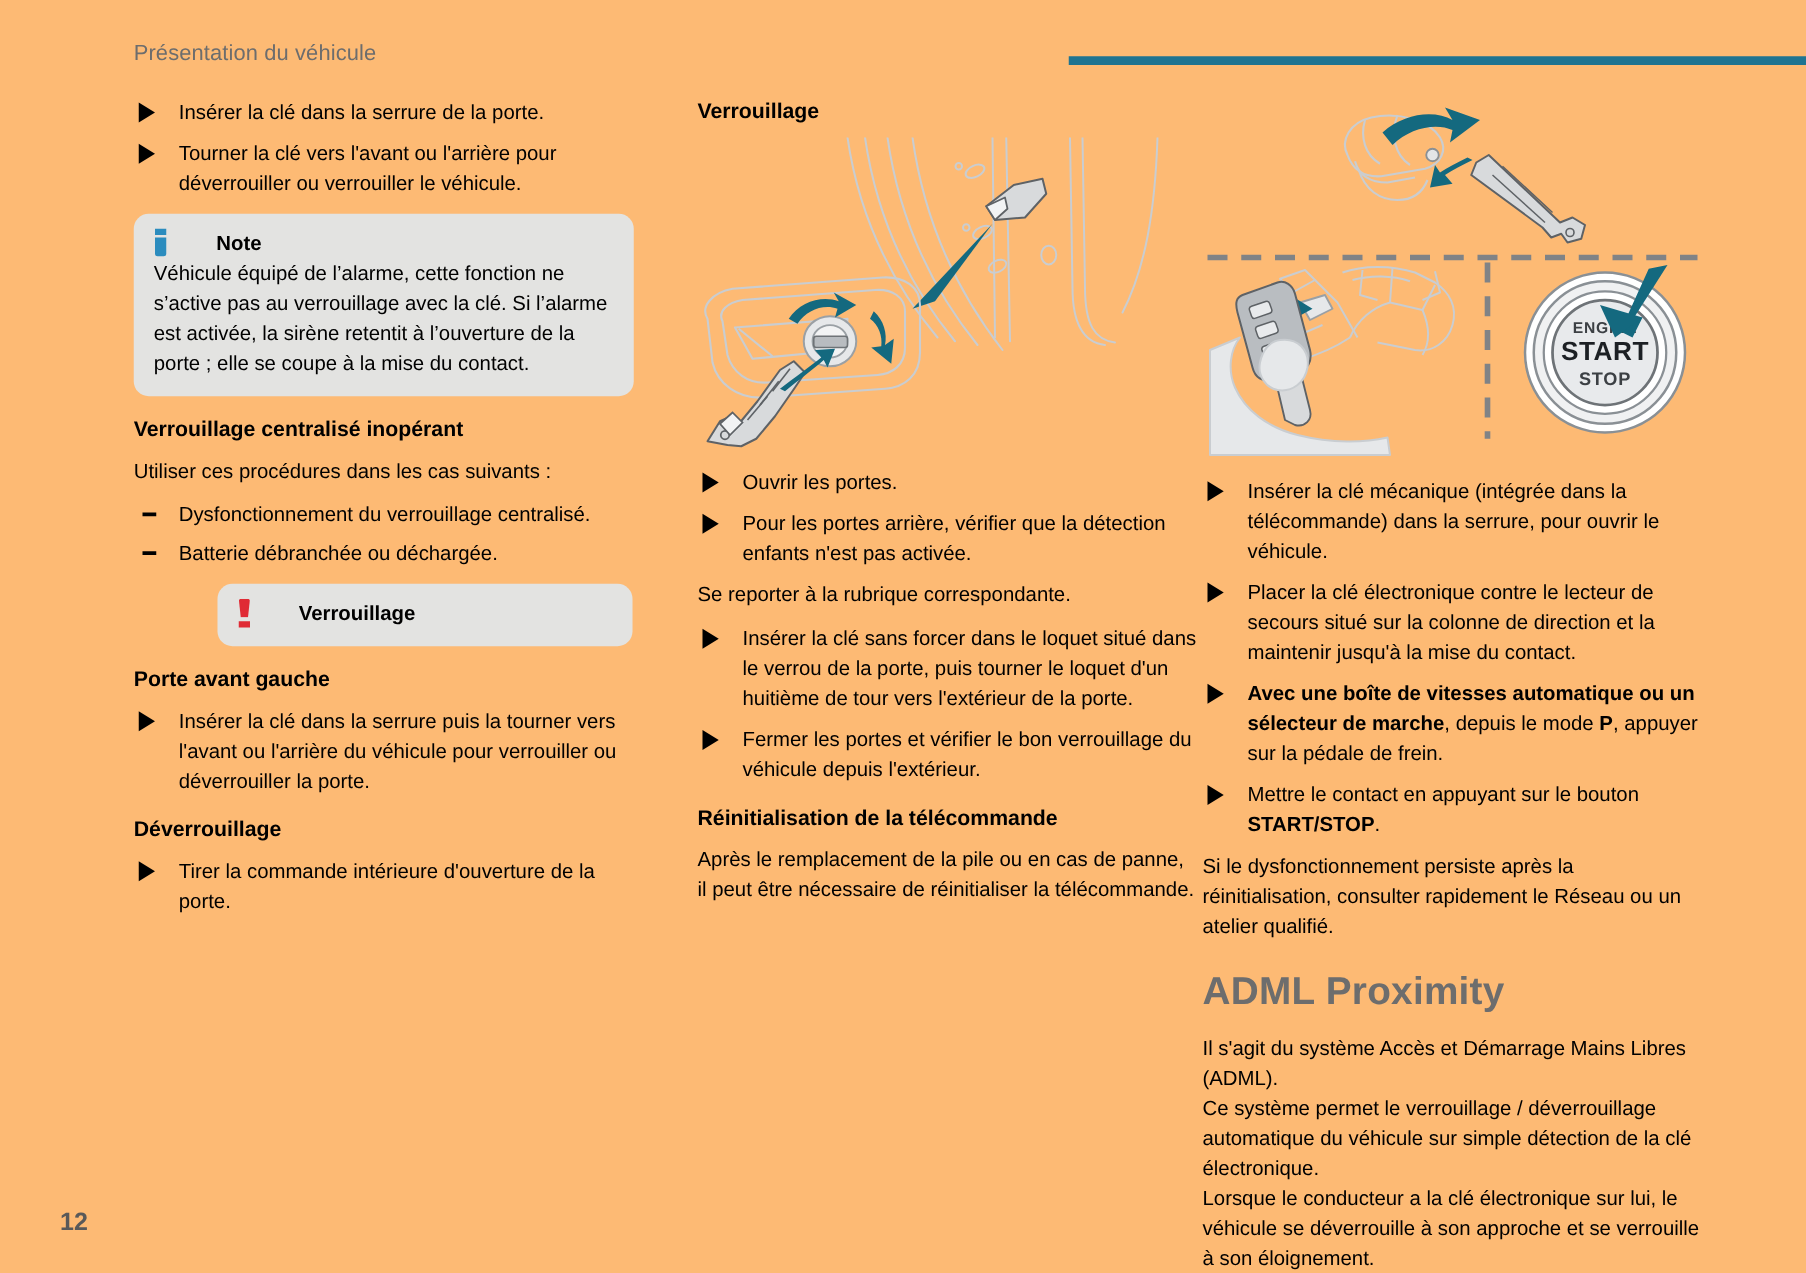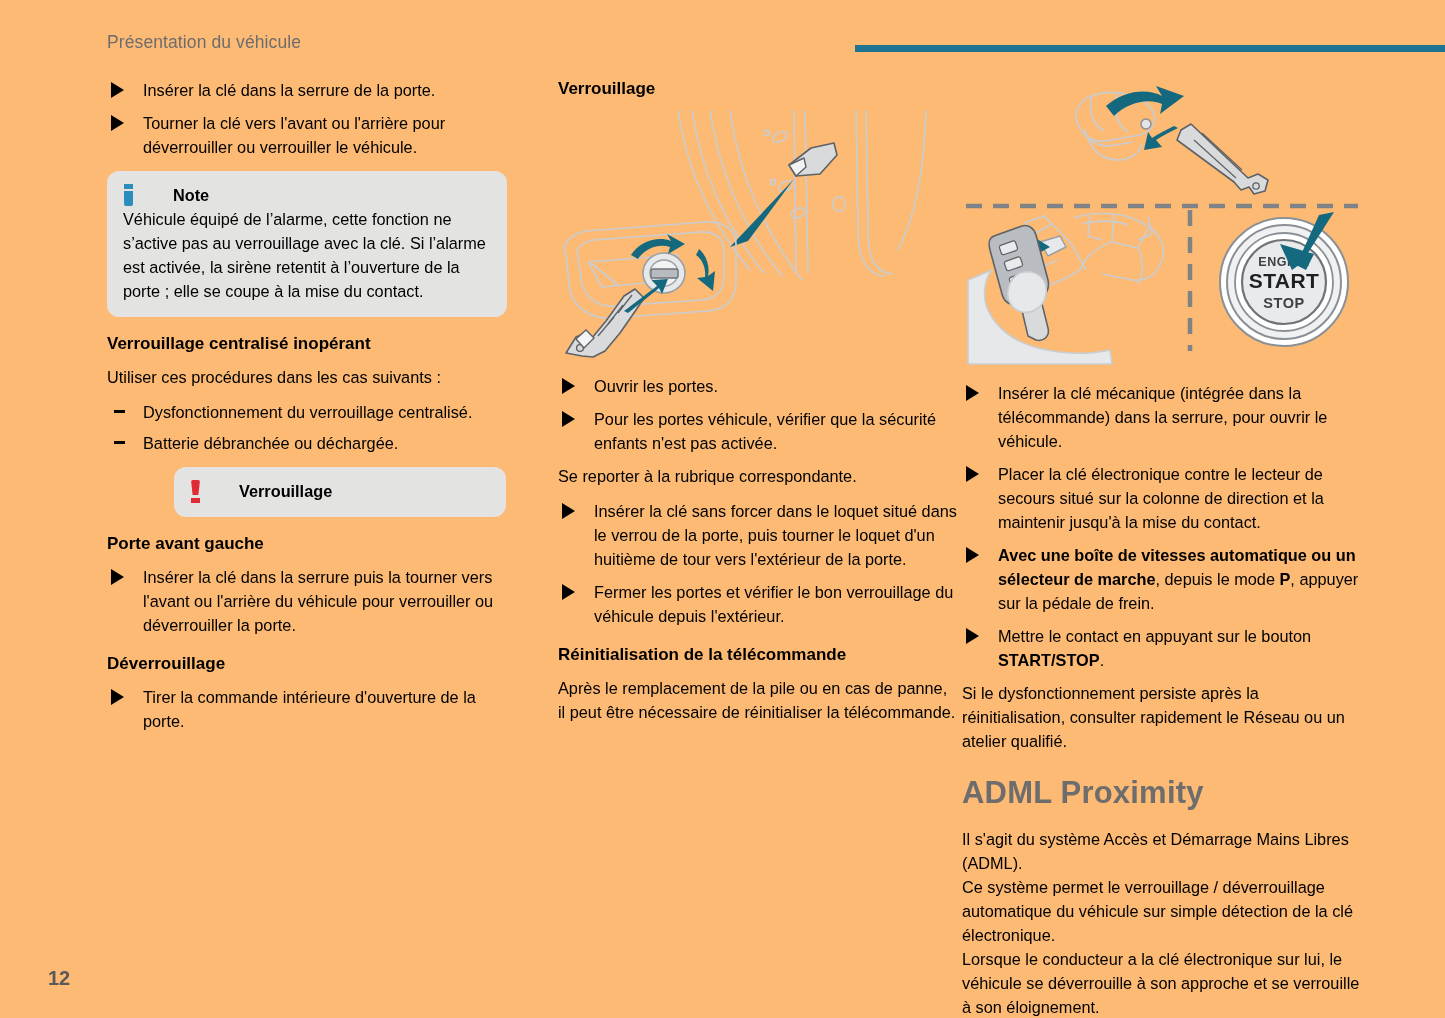--- a/index.html
+++ b/index.html
@@ -287,21 +287,21 @@
           <circle cx="22" cy="238" r="3.4" fill="none" stroke="#5e6266" stroke-width="1.4"></circle>
           <path d="M18 229 L28 220 L36 228 L26 238 Z" fill="#f2f3f4" stroke="#5e6266" stroke-width="1.4"></path>
         </g>
 
         <path d="M66 201 C78 192 90 183 99 176 L94 170 L110 169 L104 184 L101 178 C93 185 81 194 70 203 Z" fill="#14697f"></path>
       </svg>
     </div>
 
     <ul class="arrow-list">
       <li><span class="tri"></span><span>Ouvrir les portes.</span></li>
-      <li><span class="tri"></span><span>Pour les portes véhicule, vérifier que la sécurité enfants n'est pas activée.</span></li>
+      <li><span class="tri"></span><span>Pour les portes arrière, vérifier que la détection enfants n'est pas activée.</span></li>
     </ul>
 
     <p class="body-text">Se reporter à la rubrique correspondante.</p>
 
     <ul class="arrow-list">
       <li><span class="tri"></span><span>Insérer la clé sans forcer dans le loquet situé dans le verrou de la porte, puis tourner le loquet d'un huitième de tour vers l'extérieur de la porte.</span></li>
       <li><span class="tri"></span><span>Fermer les portes et vérifier le bon verrouillage du véhicule depuis l'extérieur.</span></li>
     </ul>
 
     <h2 class="section-title">Réinitialisation de la télécommande</h2>

